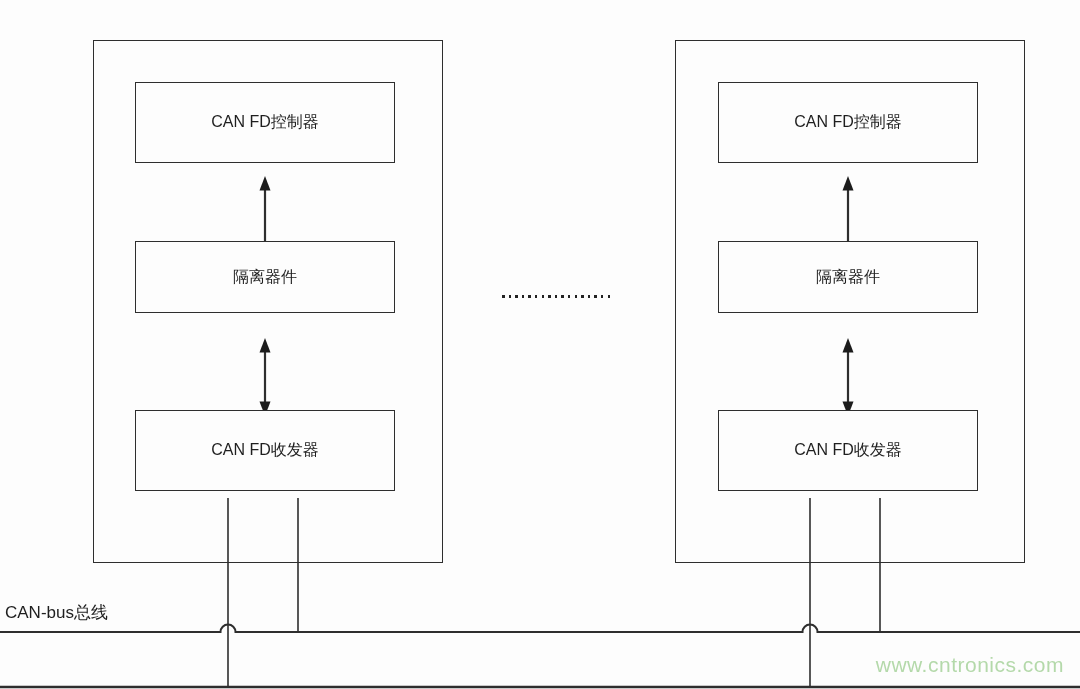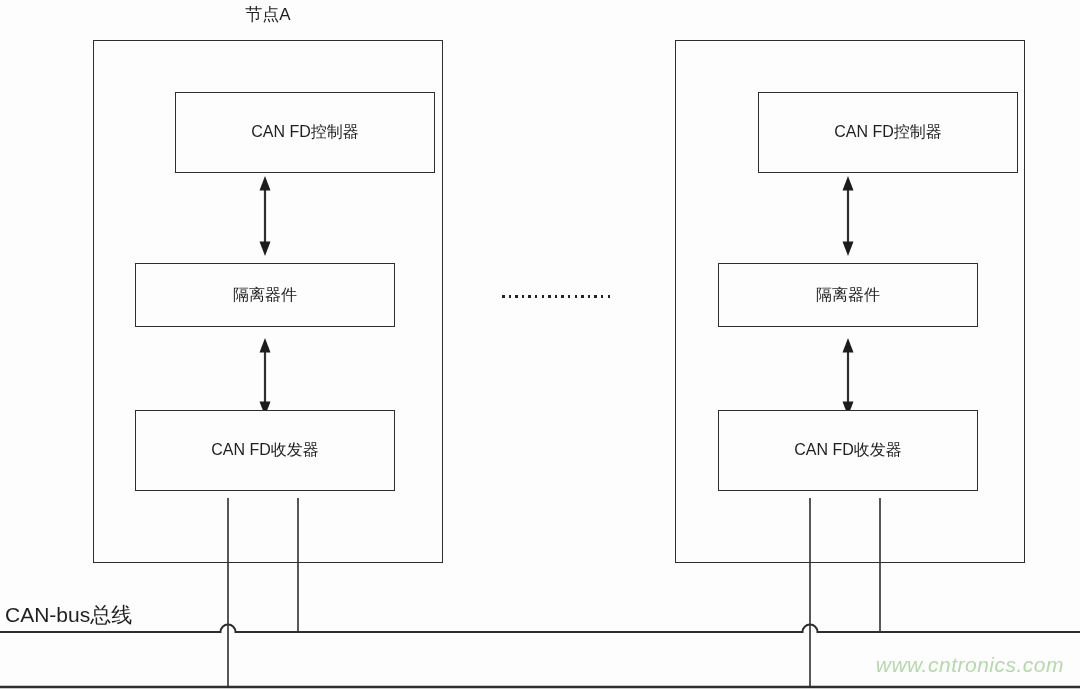--- a/index.html
+++ b/index.html
@@ -20,37 +20,37 @@
     border:1.5px solid #2e2e2e;box-sizing:border-box;background:transparent;
   }
   .inner-box{
     position:absolute;width:260px;height:81px;
     border:1.5px solid #2e2e2e;box-sizing:border-box;background:#fdfdfd;
     display:flex;align-items:center;justify-content:center;
     font-size:16px;color:#1f1f1f;
   }
   .col-a{left:135px;}
   .col-n{left:718px;}
-  .row-controller{top:92px;margin-left:40px;}
-  .row-isolator{top:263px;height:64px;}
+  .row-controller{top:82px;}
+  .row-isolator{top:241px;height:72px;}
   .row-transceiver{top:410px;}
 
   #wires{position:absolute;left:0;top:0;pointer-events:none;}
 
   .ellipsis-dots{
     position:absolute;left:502px;top:295px;width:112px;height:3px;
     background:repeating-linear-gradient(90deg,#222 0px,#222 2.5px,transparent 2.5px,transparent 6.6px);
   }
   .bus-label{
     position:absolute;left:5px;top:601px;
-    font-size:21px;color:#1f1f1f;white-space:nowrap;
+    font-size:17px;color:#1f1f1f;white-space:nowrap;
   }
   .watermark{
     position:absolute;right:16px;top:653px;
-    font-size:21px;letter-spacing:0.5px;white-space:nowrap;font-style:italic;
+    font-size:21px;letter-spacing:0.5px;white-space:nowrap;
   }
 </style>
 </head>
 <body>
 
 <div id="stage">
 
   <svg id="wires" width="1080" height="689" viewBox="0 0 1080 689">
     <g stroke="#2e2e2e" fill="none">
 
@@ -75,21 +75,20 @@
       <polygon points="259.5,241.5 265,256 270.5,241.5"></polygon>
       <polygon points="259.5,352.5 265,338 270.5,352.5"></polygon>
       <polygon points="259.5,401.5 265,416 270.5,401.5"></polygon>
       <polygon points="842.5,190.5 848,176 853.5,190.5"></polygon>
       <polygon points="842.5,241.5 848,256 853.5,241.5"></polygon>
       <polygon points="842.5,352.5 848,338 853.5,352.5"></polygon>
       <polygon points="842.5,401.5 848,416 853.5,401.5"></polygon>
     </g>
   </svg>
 
-  <div class="node-title" style="left:93px">节点A</div>
   <div class="node-box" style="left:93px"></div>
   <div class="inner-box col-a row-controller">CAN FD控制器</div>
   <div class="inner-box col-a row-isolator">隔离器件</div>
   <div class="inner-box col-a row-transceiver">CAN FD收发器</div>
 
   <div class="ellipsis-dots"></div>
 
   <div class="node-box" style="left:675px"></div>
   <div class="inner-box col-n row-controller">CAN FD控制器</div>
   <div class="inner-box col-n row-isolator">隔离器件</div>

